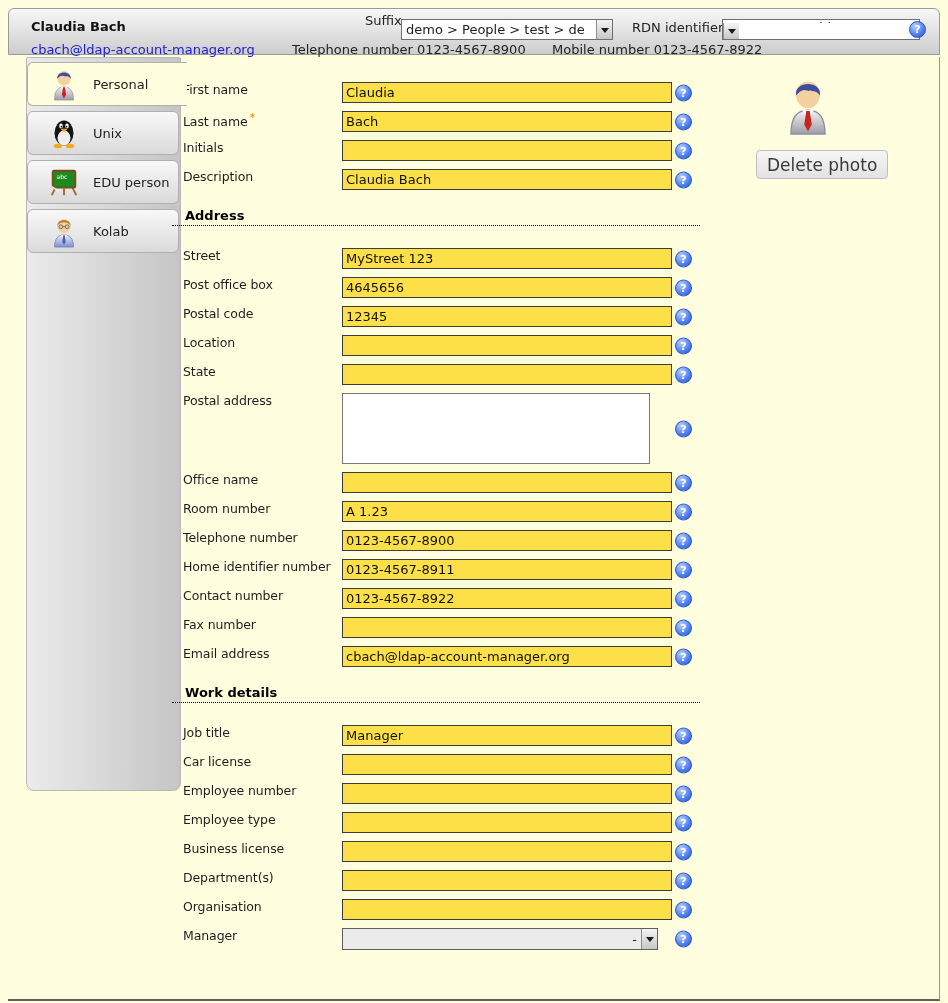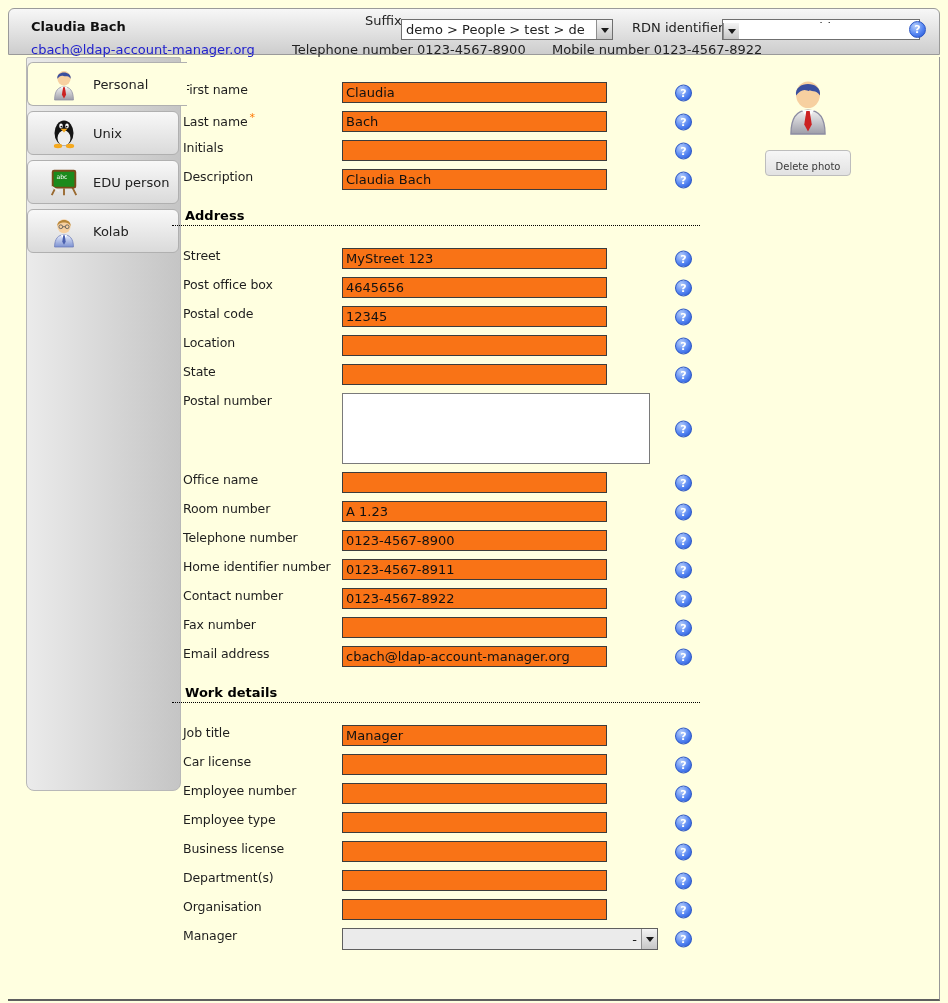--- a/index.html
+++ b/index.html
@@ -91,43 +91,43 @@
   .row {
     position: relative; display: flex; 
     margin: 0 0 8px 18px; min-height: 21px; width: 700px;
   }
   .flabel {
     width: 159px; flex: 0 0 159px;
     font-size: 12.5px; letter-spacing: -0.1px; white-space: nowrap; color: #1e1e1e;
   }
   .req { color: #f70; font-size: 11px; vertical-align: super; margin-left: 2px; }
   .row input[type=text] {
-    width: 265px; height: 21px; padding: 1px 3px;
-    border: 1px solid #3c3c3c; background: #f97316;
+    width: 330px; height: 21px; padding: 1px 3px;
+    border: 1px solid #3c3c3c; background: #fde047;
     font-family: inherit; font-size: 13px; color: #111;
   }
   .row textarea {
     width: 308px; height: 71px; padding: 1px 3px; resize: none;
     border: 1px solid #7a7a7a; background: #fff;
     font-family: inherit; font-size: 13px; color: #111;
   }
   .row .fake-select.gray {
     position: static; top: auto; width: 316px; height: 22px;
     background: #ebebeb; border: 1px solid #5f5f5f;
   }
   .row .help { position: absolute; left: 492px; top: 50%; transform: translateY(-50%); }
 
   
   .photo-block { position: absolute; left: 591px; top: 17px; width: 104px; text-align: center; }
   .photo-img { width: 58px; height: 62px; margin: 0 auto 14px auto; display: block; }
   .delete-photo-btn {
-    display: inline-block; padding: 10px 10px 3px 10px;
+    display: inline-block; padding: 4px 10px 3px 10px;
     background: linear-gradient(#f6f6f6, #e2e2e2);
     border: 1px solid #bdbdbd; border-radius: 4px;
-    color: #3a3a3a; font-size: 10px; cursor: pointer; white-space: nowrap;
+    color: #3a3a3a; font-size: 17px; cursor: pointer; white-space: nowrap;
   }
 </style>
 </head>
 <body>
 
 <div class="header">
   <span class="abs h-title">Claudia Bach</span>
   <span class="abs h-suffix-label">Suffix</span>
   <div class="fake-select h-suffix-select">
     <span class="fs-val">demo &gt; People &gt; test &gt; de</span>
@@ -249,21 +249,21 @@
           <span class="flabel">Location</span>
           <input type="text" style="">
           <span class="help">?</span>
         </div>
         <div class="row">
           <span class="flabel">State</span>
           <input type="text" style="">
           <span class="help">?</span>
         </div>
         <div class="row">
-          <span class="flabel">Postal number</span>
+          <span class="flabel">Postal address</span>
           <textarea style=""></textarea>
           <span class="help">?</span>
         </div>
         <div class="row">
           <span class="flabel">Office name</span>
           <input type="text" style="">
           <span class="help">?</span>
         </div>
         <div class="row">
           <span class="flabel">Room number</span>

